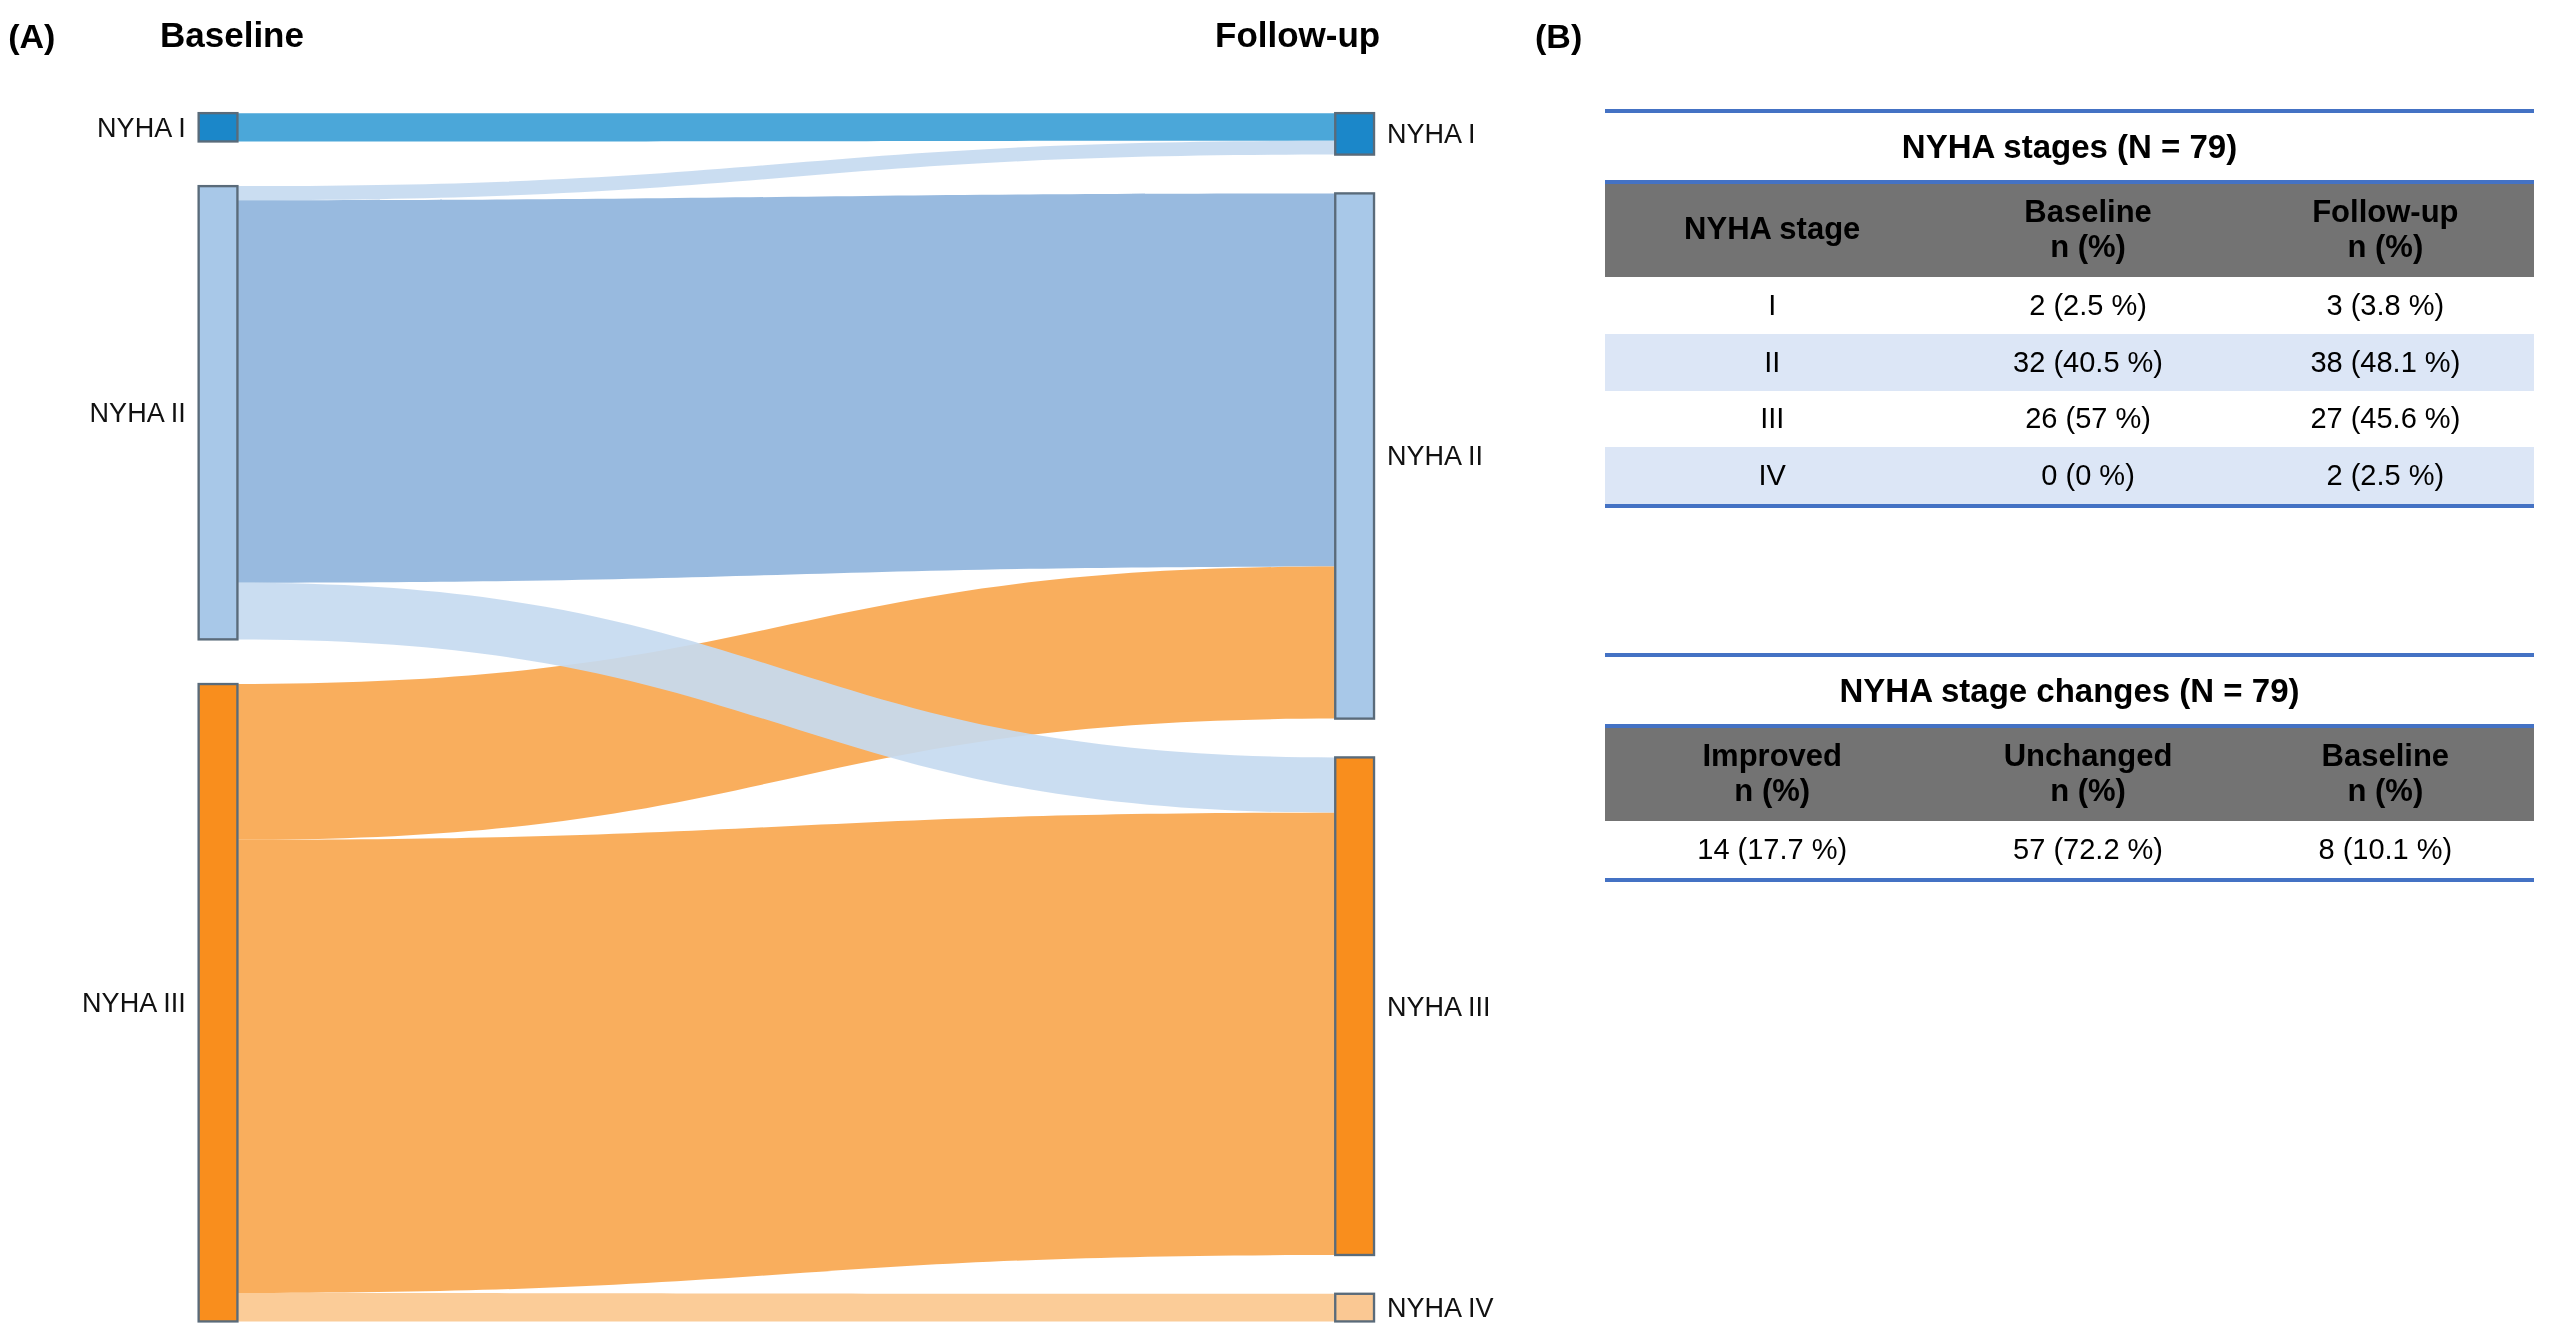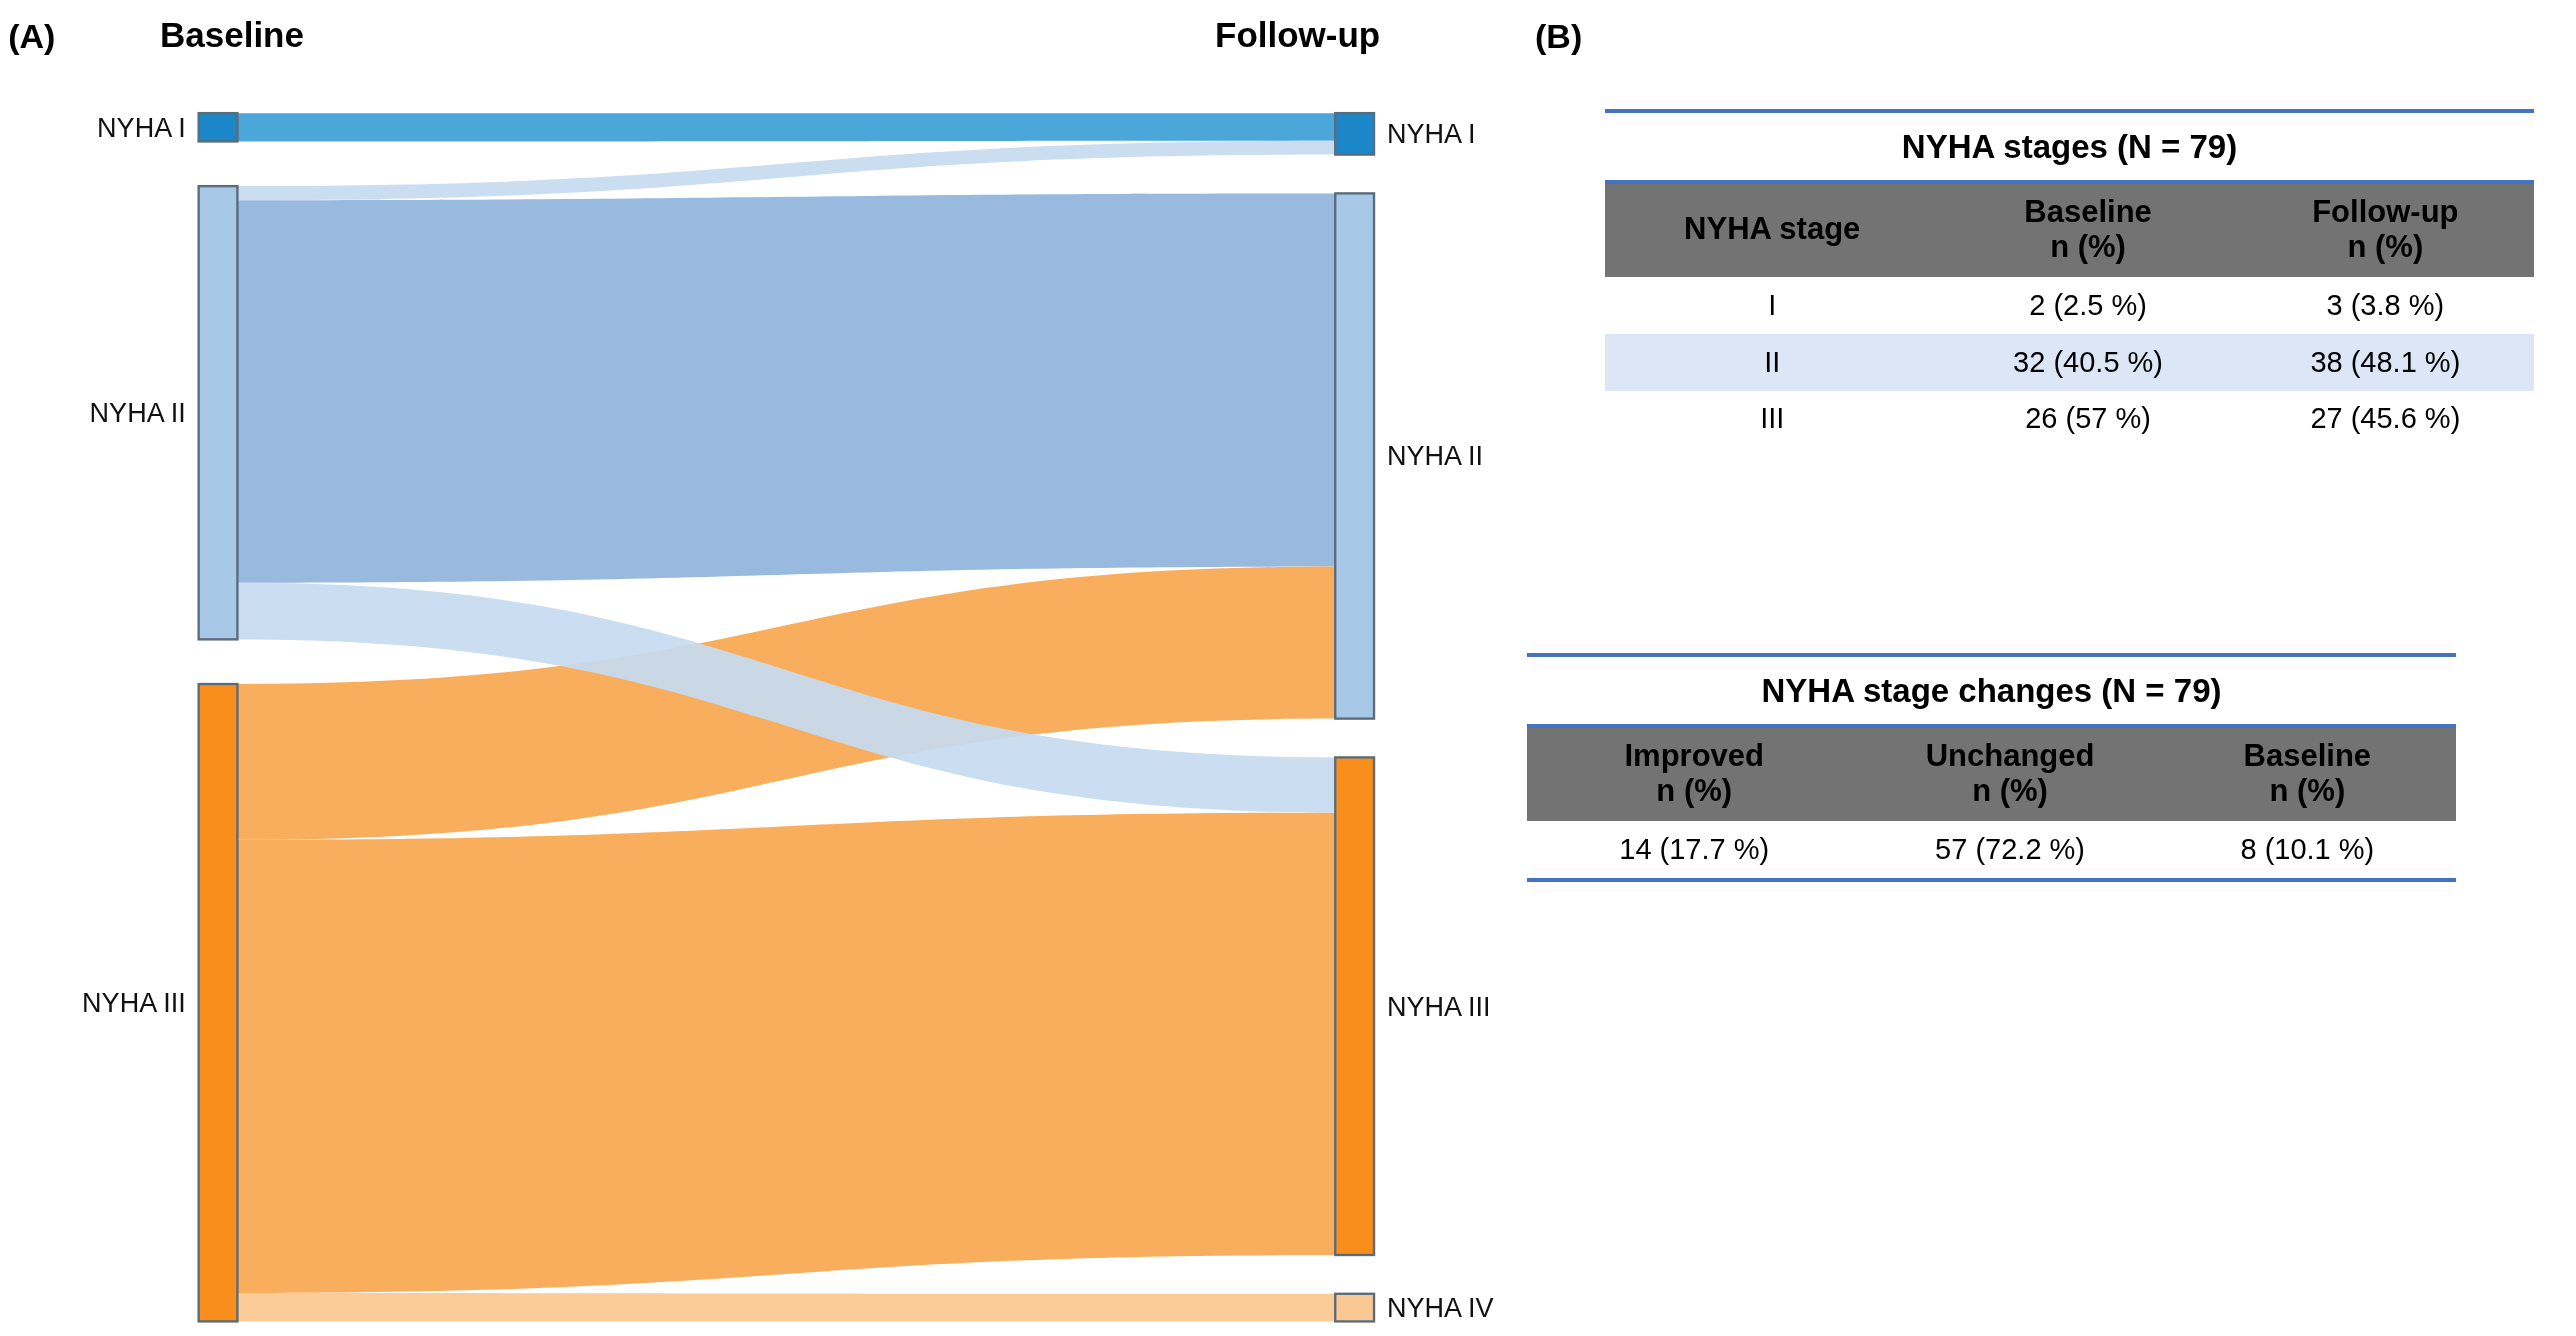--- a/index.html
+++ b/index.html
@@ -19,21 +19,21 @@
   #sankey-wrap{position:absolute;left:0;top:0;width:1528px;height:1337px;}
   #sankey-svg{position:absolute;left:0;top:0;}
 
   .node-label{font-family:"Liberation Sans", sans-serif;font-size:46px;fill:#111;}
   .node-label.right{text-anchor:start;}
   .node-label.left{text-anchor:end;}
 
   
   .tbl{position:absolute;border-collapse:collapse;table-layout:fixed;}
   #table-stages{left:1605px;top:109px;width:929px;}
-  #table-changes{left:1527px;top:653px;width:929px;}
+  #table-changes{left:1605px;top:653px;width:929px;}
 
   .tbl .cap{font-weight:bold;font-size:33px;text-align:center;padding:15.3px 0 14px 0;
             border-top:4.1px solid #4472C4;border-bottom:4.1px solid #4472C4;background:#ffffff;}
   #table-changes .cap{border-top:4.1px solid #4472C4;}
 
   .tbl th{background:#737373;font-weight:bold;font-size:31px;text-align:center;
           padding:10.6px 3.5px 13px 3.5px;line-height:1.12;vertical-align:middle;}
   .tbl td{font-size:29px;text-align:center;padding:11.8px 3.5px;background:#ffffff;}
   .tbl tr.alt td{background:#DCE6F6;margin-left:20px;}
   .tbl tr.lastrow td{border-bottom:4.1px solid #4472C4;}
@@ -136,20 +136,25 @@
     <tr class="alt">
       <td>II</td>
       <td>32 (40.5 %)</td>
       <td>38 (48.1 %)</td>
     </tr>
     <tr>
       <td>III</td>
       <td>26 (57 %)</td>
       <td>27 (45.6 %)</td>
     </tr>
+    <tr class="alt lastrow">
+      <td>IV</td>
+      <td>0 (0 %)</td>
+      <td>2 (2.5 %)</td>
+    </tr>
   </tbody>
 </table>
 
 <table class="tbl" id="table-changes">
   <colgroup>
       <col class="col-1">
       <col class="col-2">
       <col class="col-3">
     </colgroup>
   <tbody>

